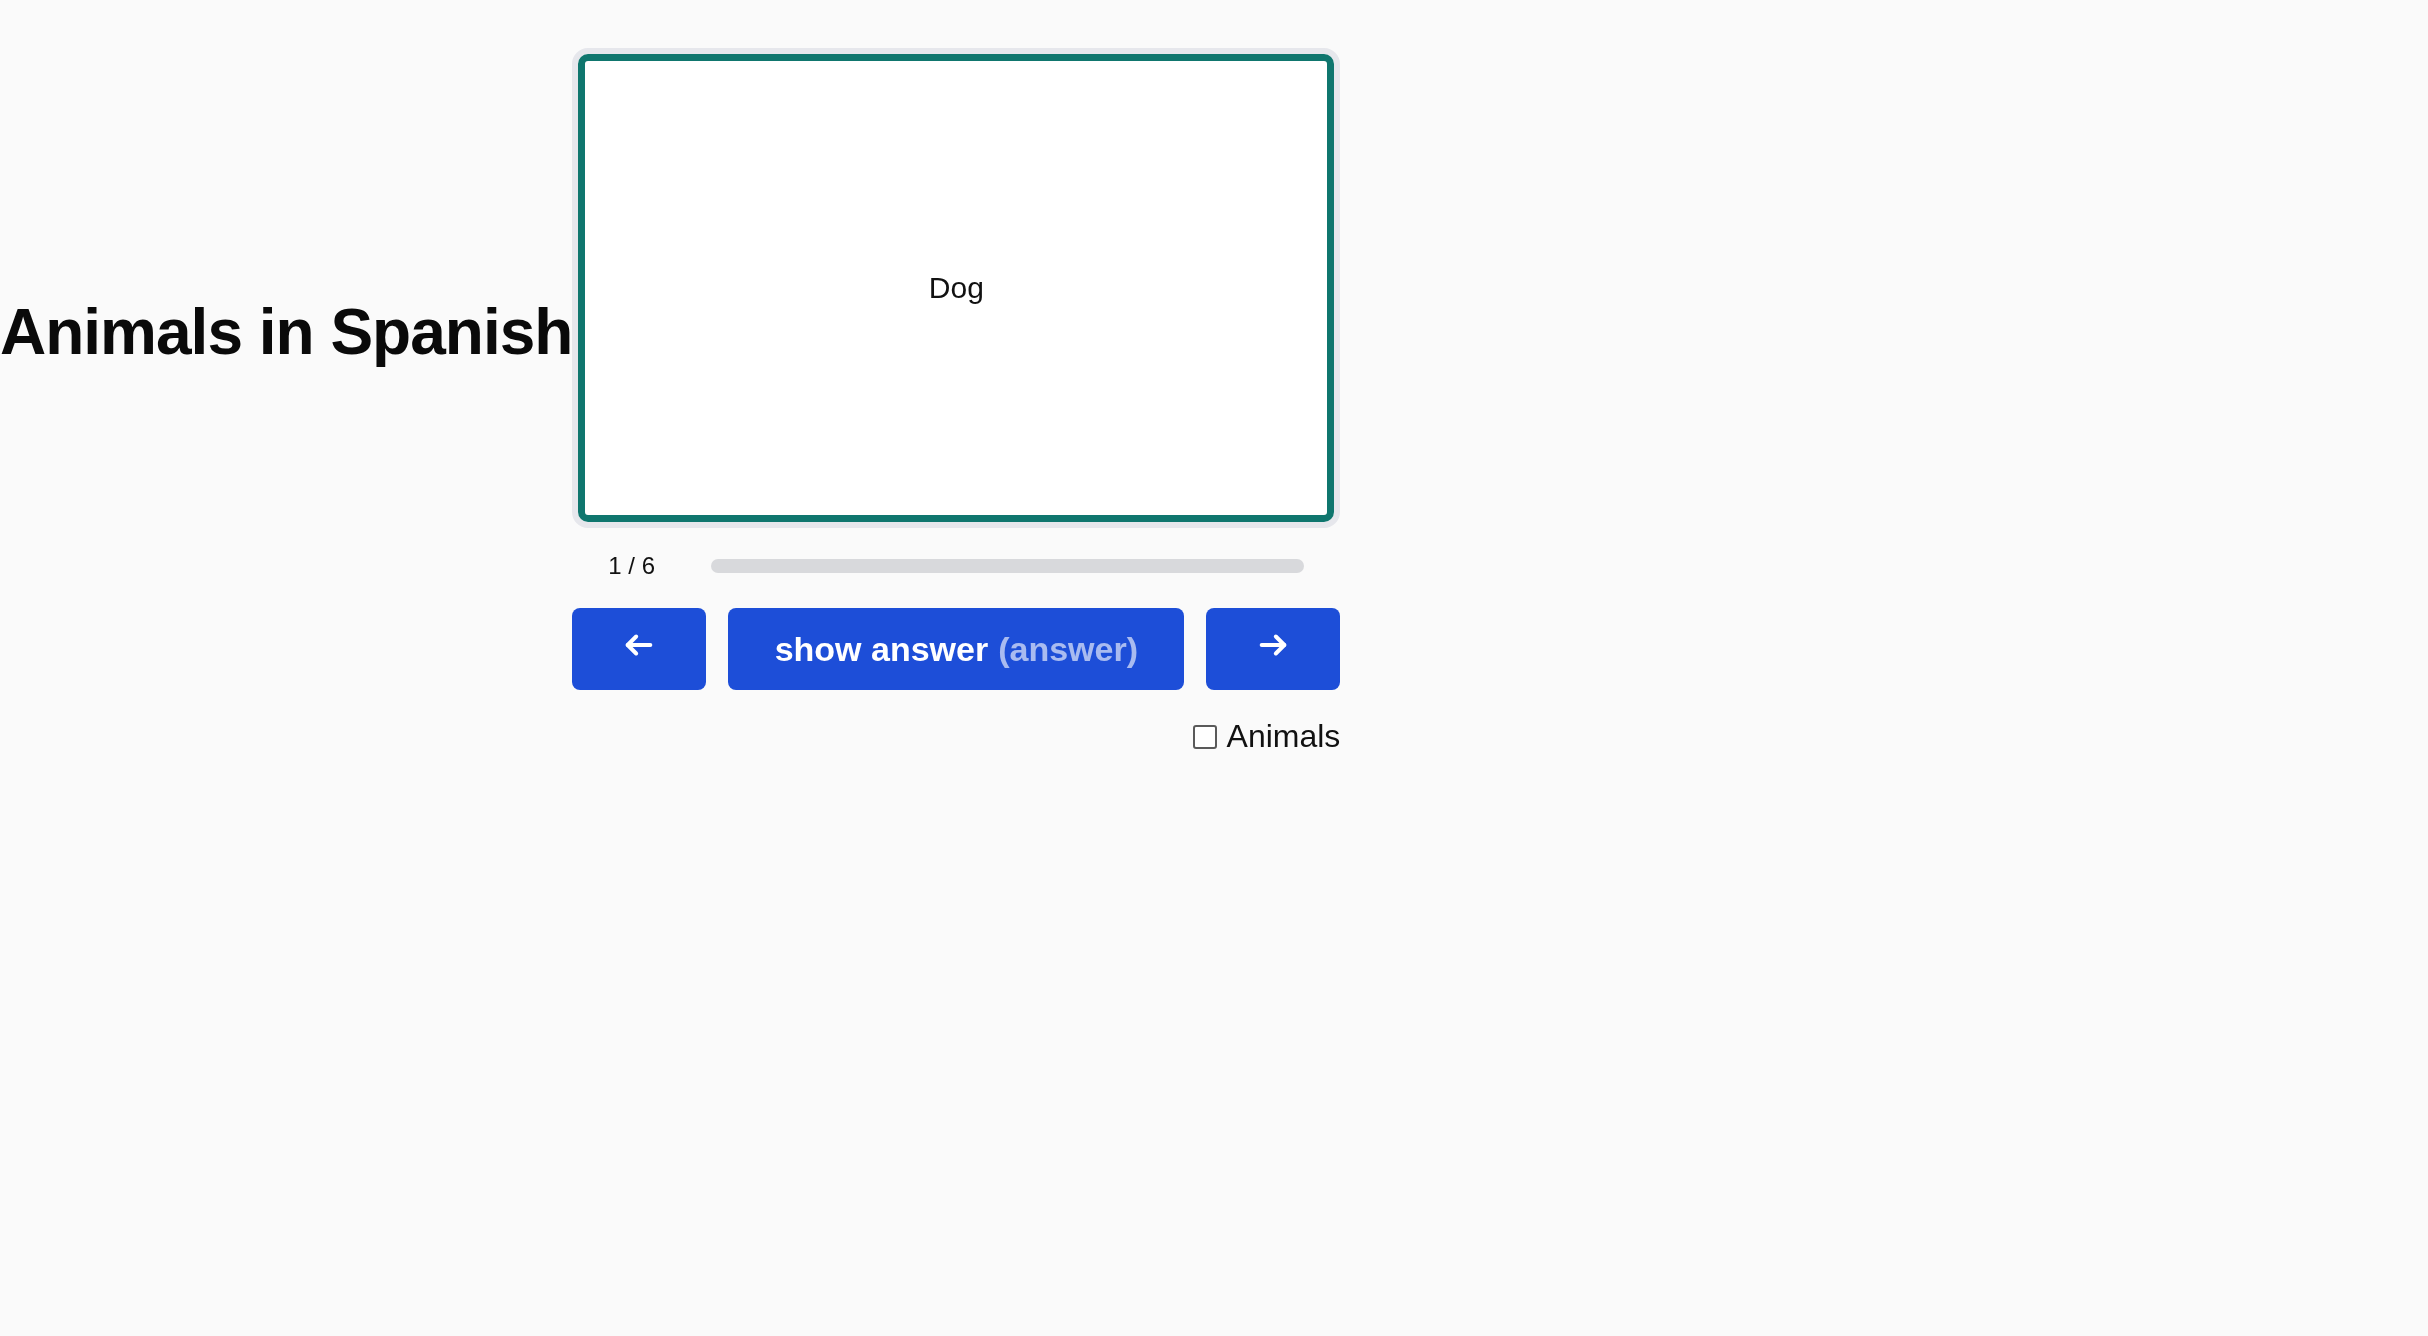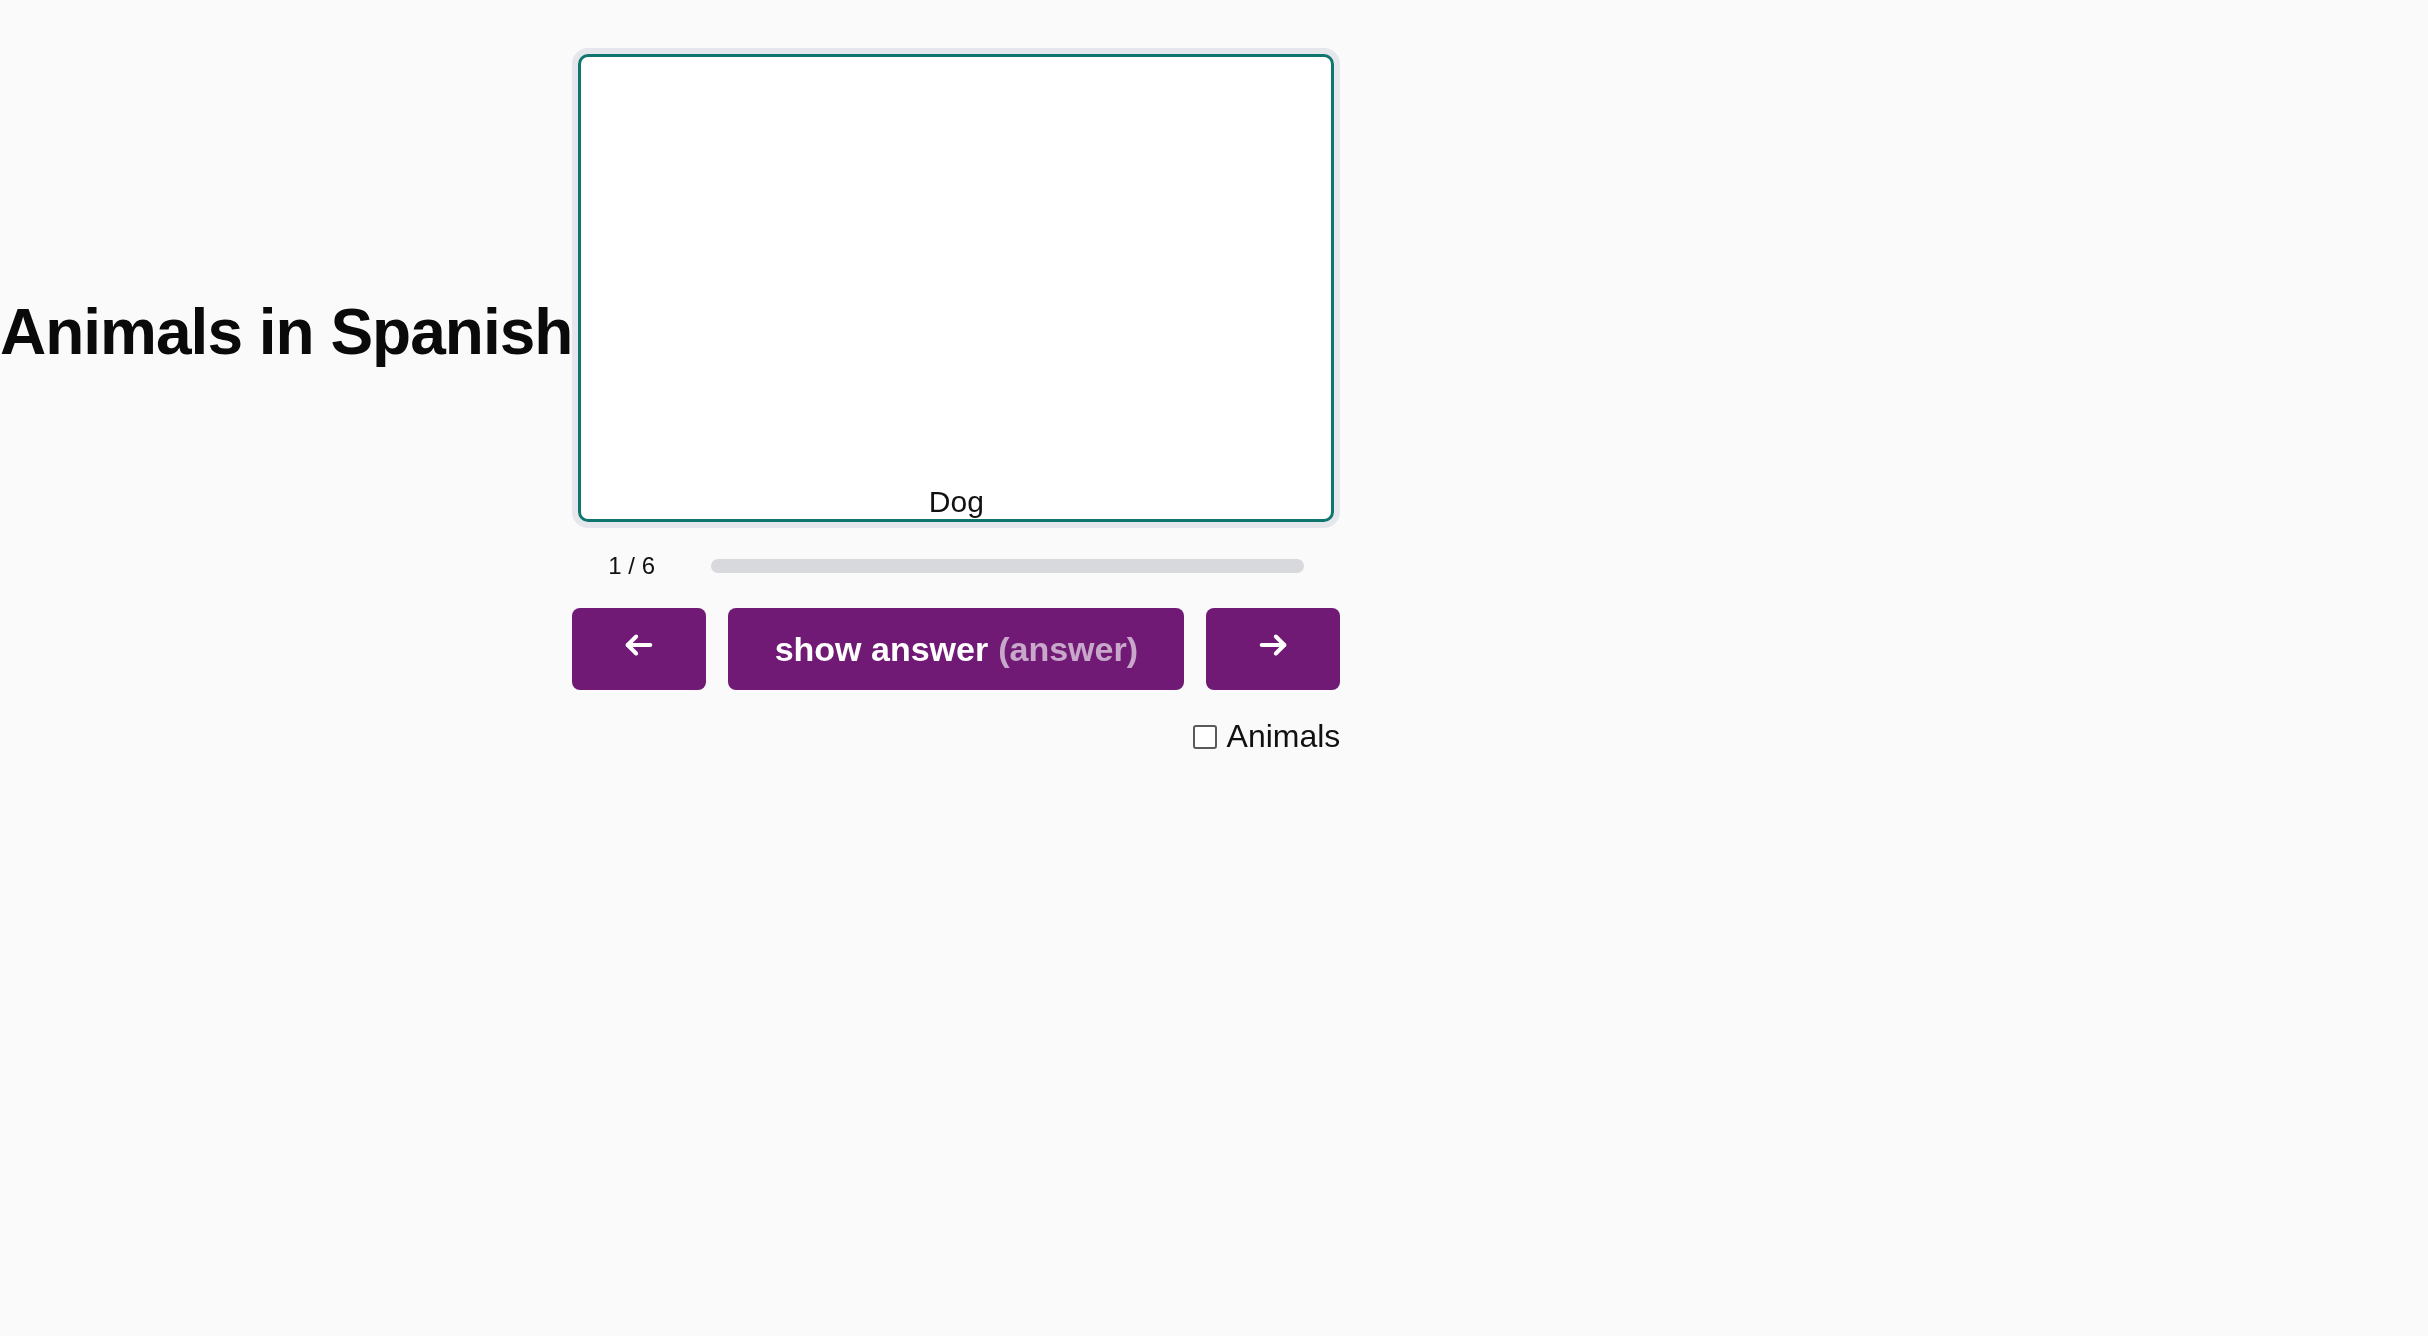--- a/index.html
+++ b/index.html
@@ -40,24 +40,24 @@
     background: #ffffff;
     border: 6px solid #e6e7ec;
     border-radius: 16px;
     display: flex;
     align-items: center;
     justify-content: center;
   }
   .card-inner {
     width: 756px;
     height: 468px;
-    border: 3px solid #0f766e;
+    border: 7px solid #0f766e;
     border-radius: 10px;
     display: flex;
-    align-items: flex-end;
+    align-items: center;
     justify-content: center;
   }
   .card-text {
     font-size: 30px;
     font-weight: 400;
     color: #111;
   }
   .progress-row {
     display: flex;
     align-items: center;
@@ -83,21 +83,21 @@
     width: 0%;
     background: #2f6fed;
     border-radius: 999px;
   }
   .button-row {
     display: flex;
     gap: 22px;
     margin-top: 4px;
   }
   .btn {
-    background: #701a75;
+    background: #1d4ed8;
     border: none;
     color: #fff;
     height: 82px;
     border-radius: 8px;
     display: flex;
     align-items: center;
     justify-content: center;
     cursor: pointer;
     font-family: inherit;
   }

